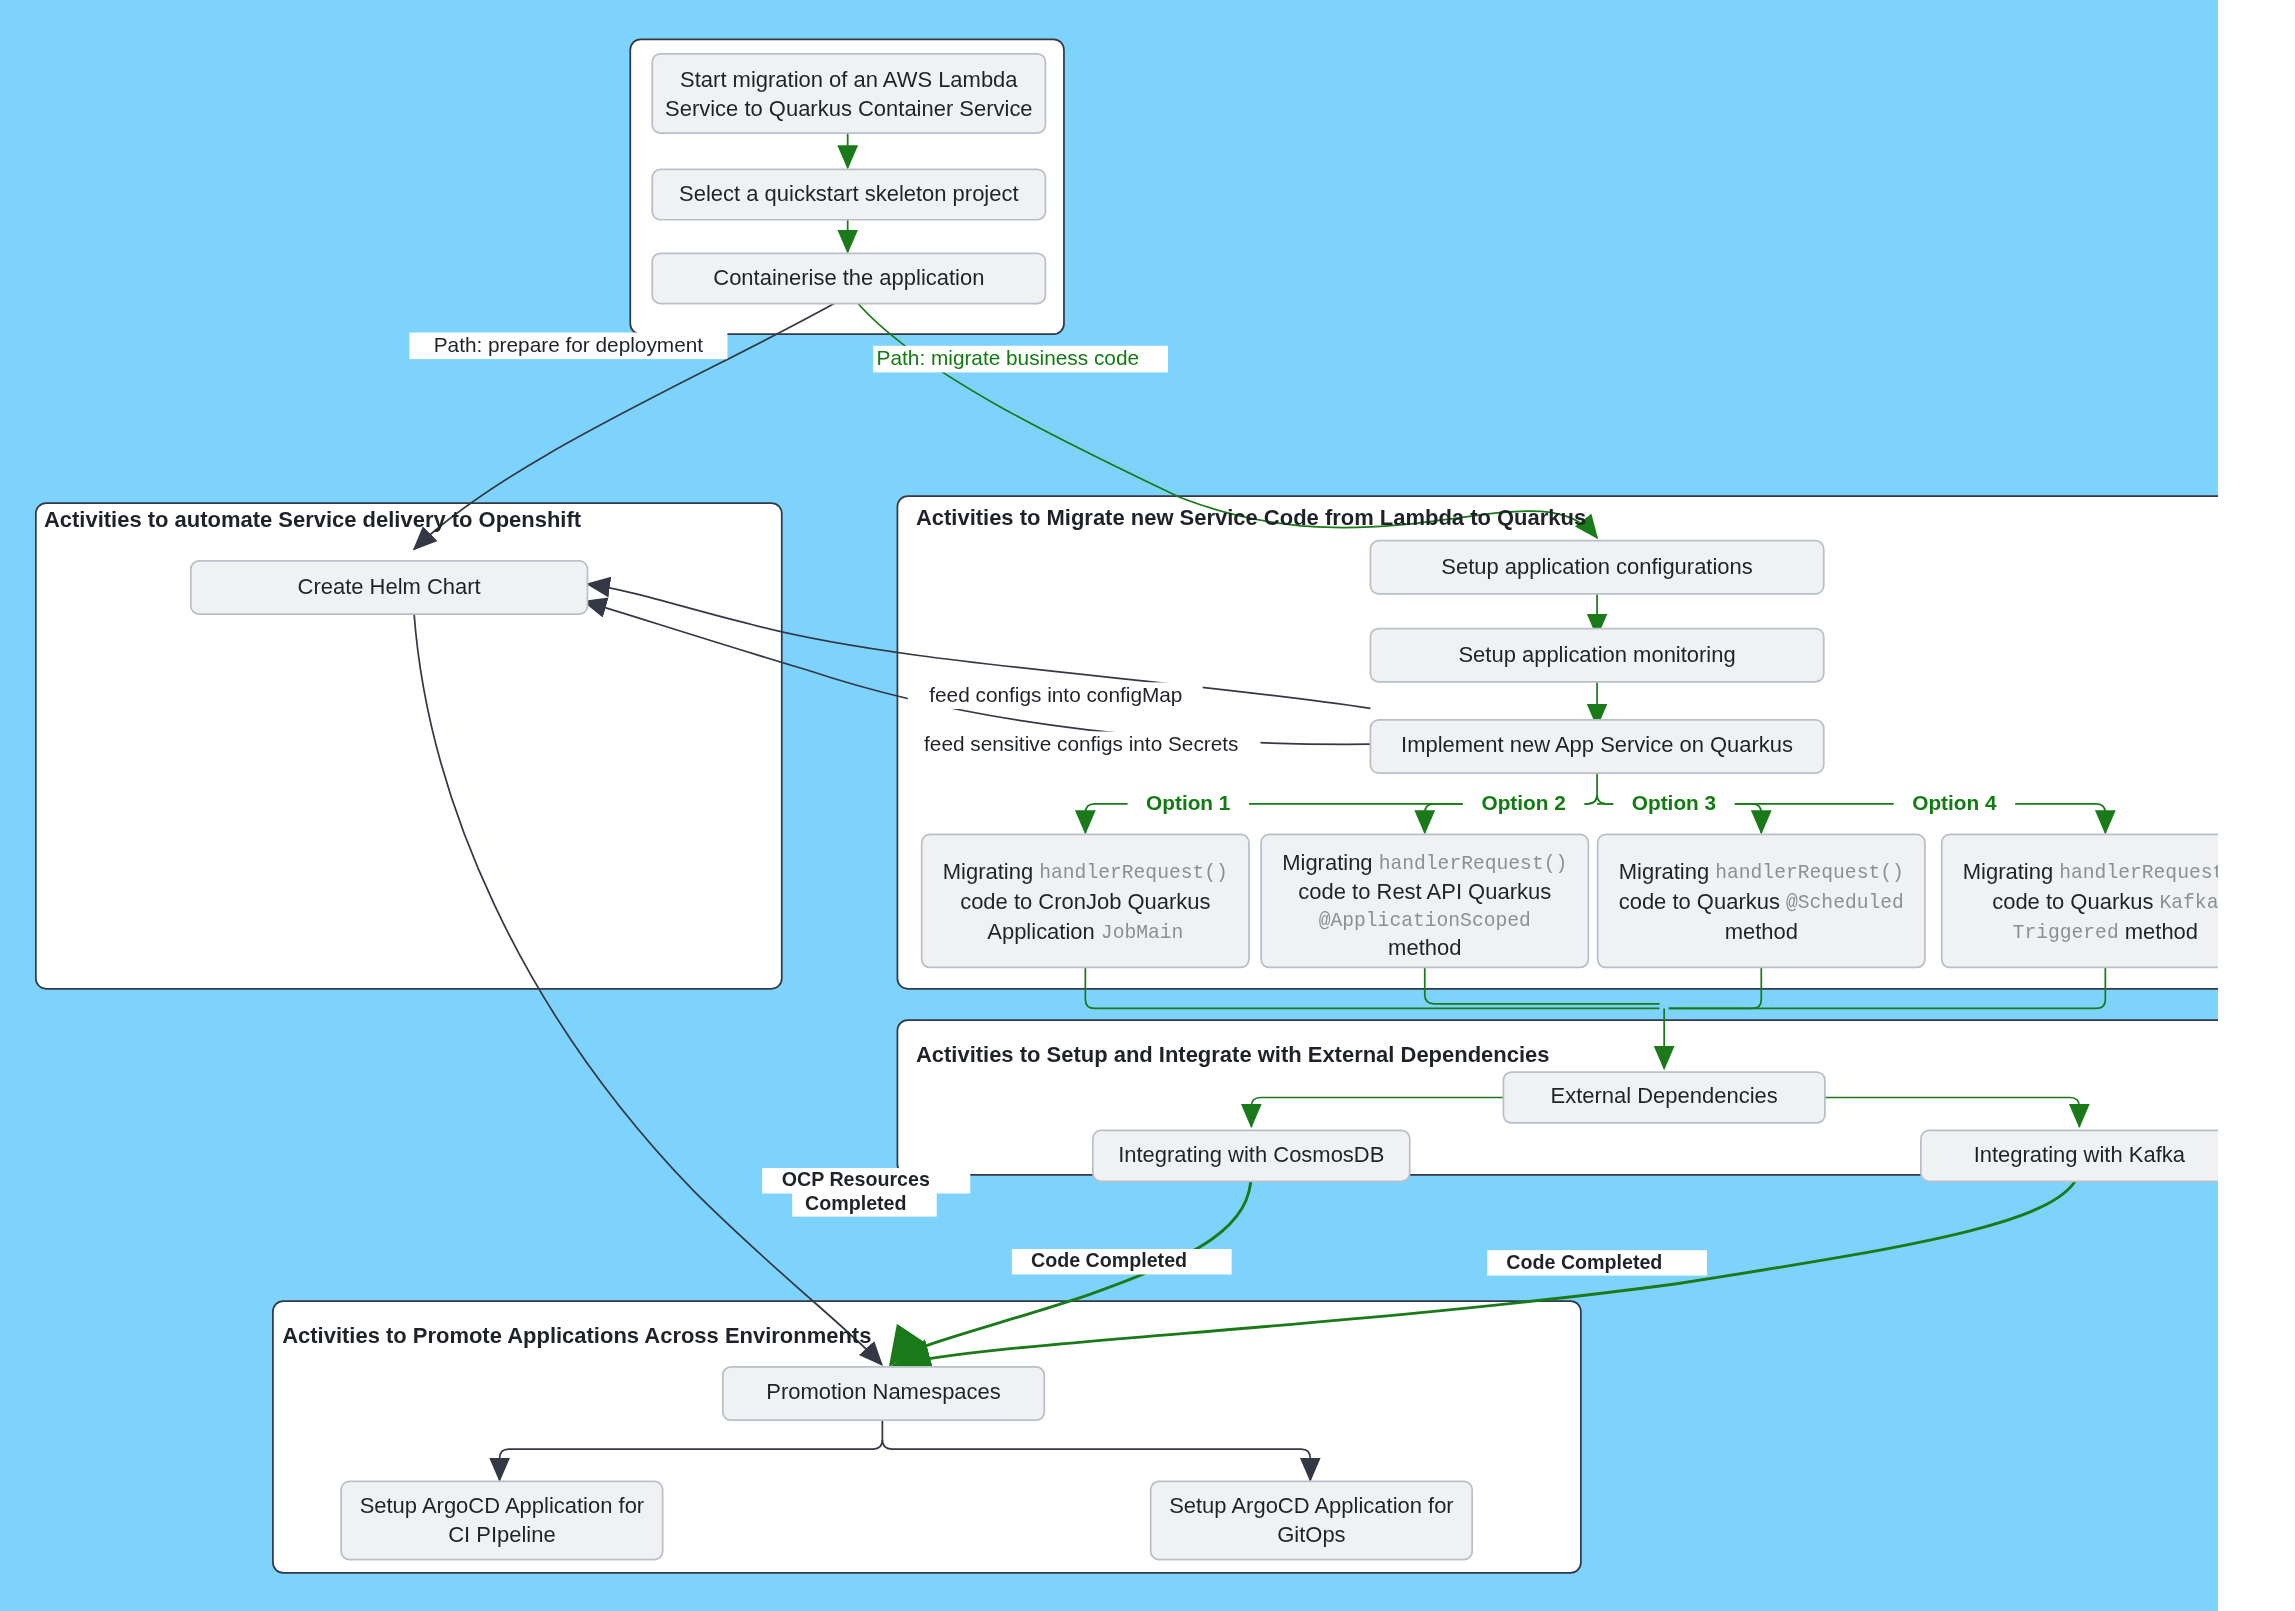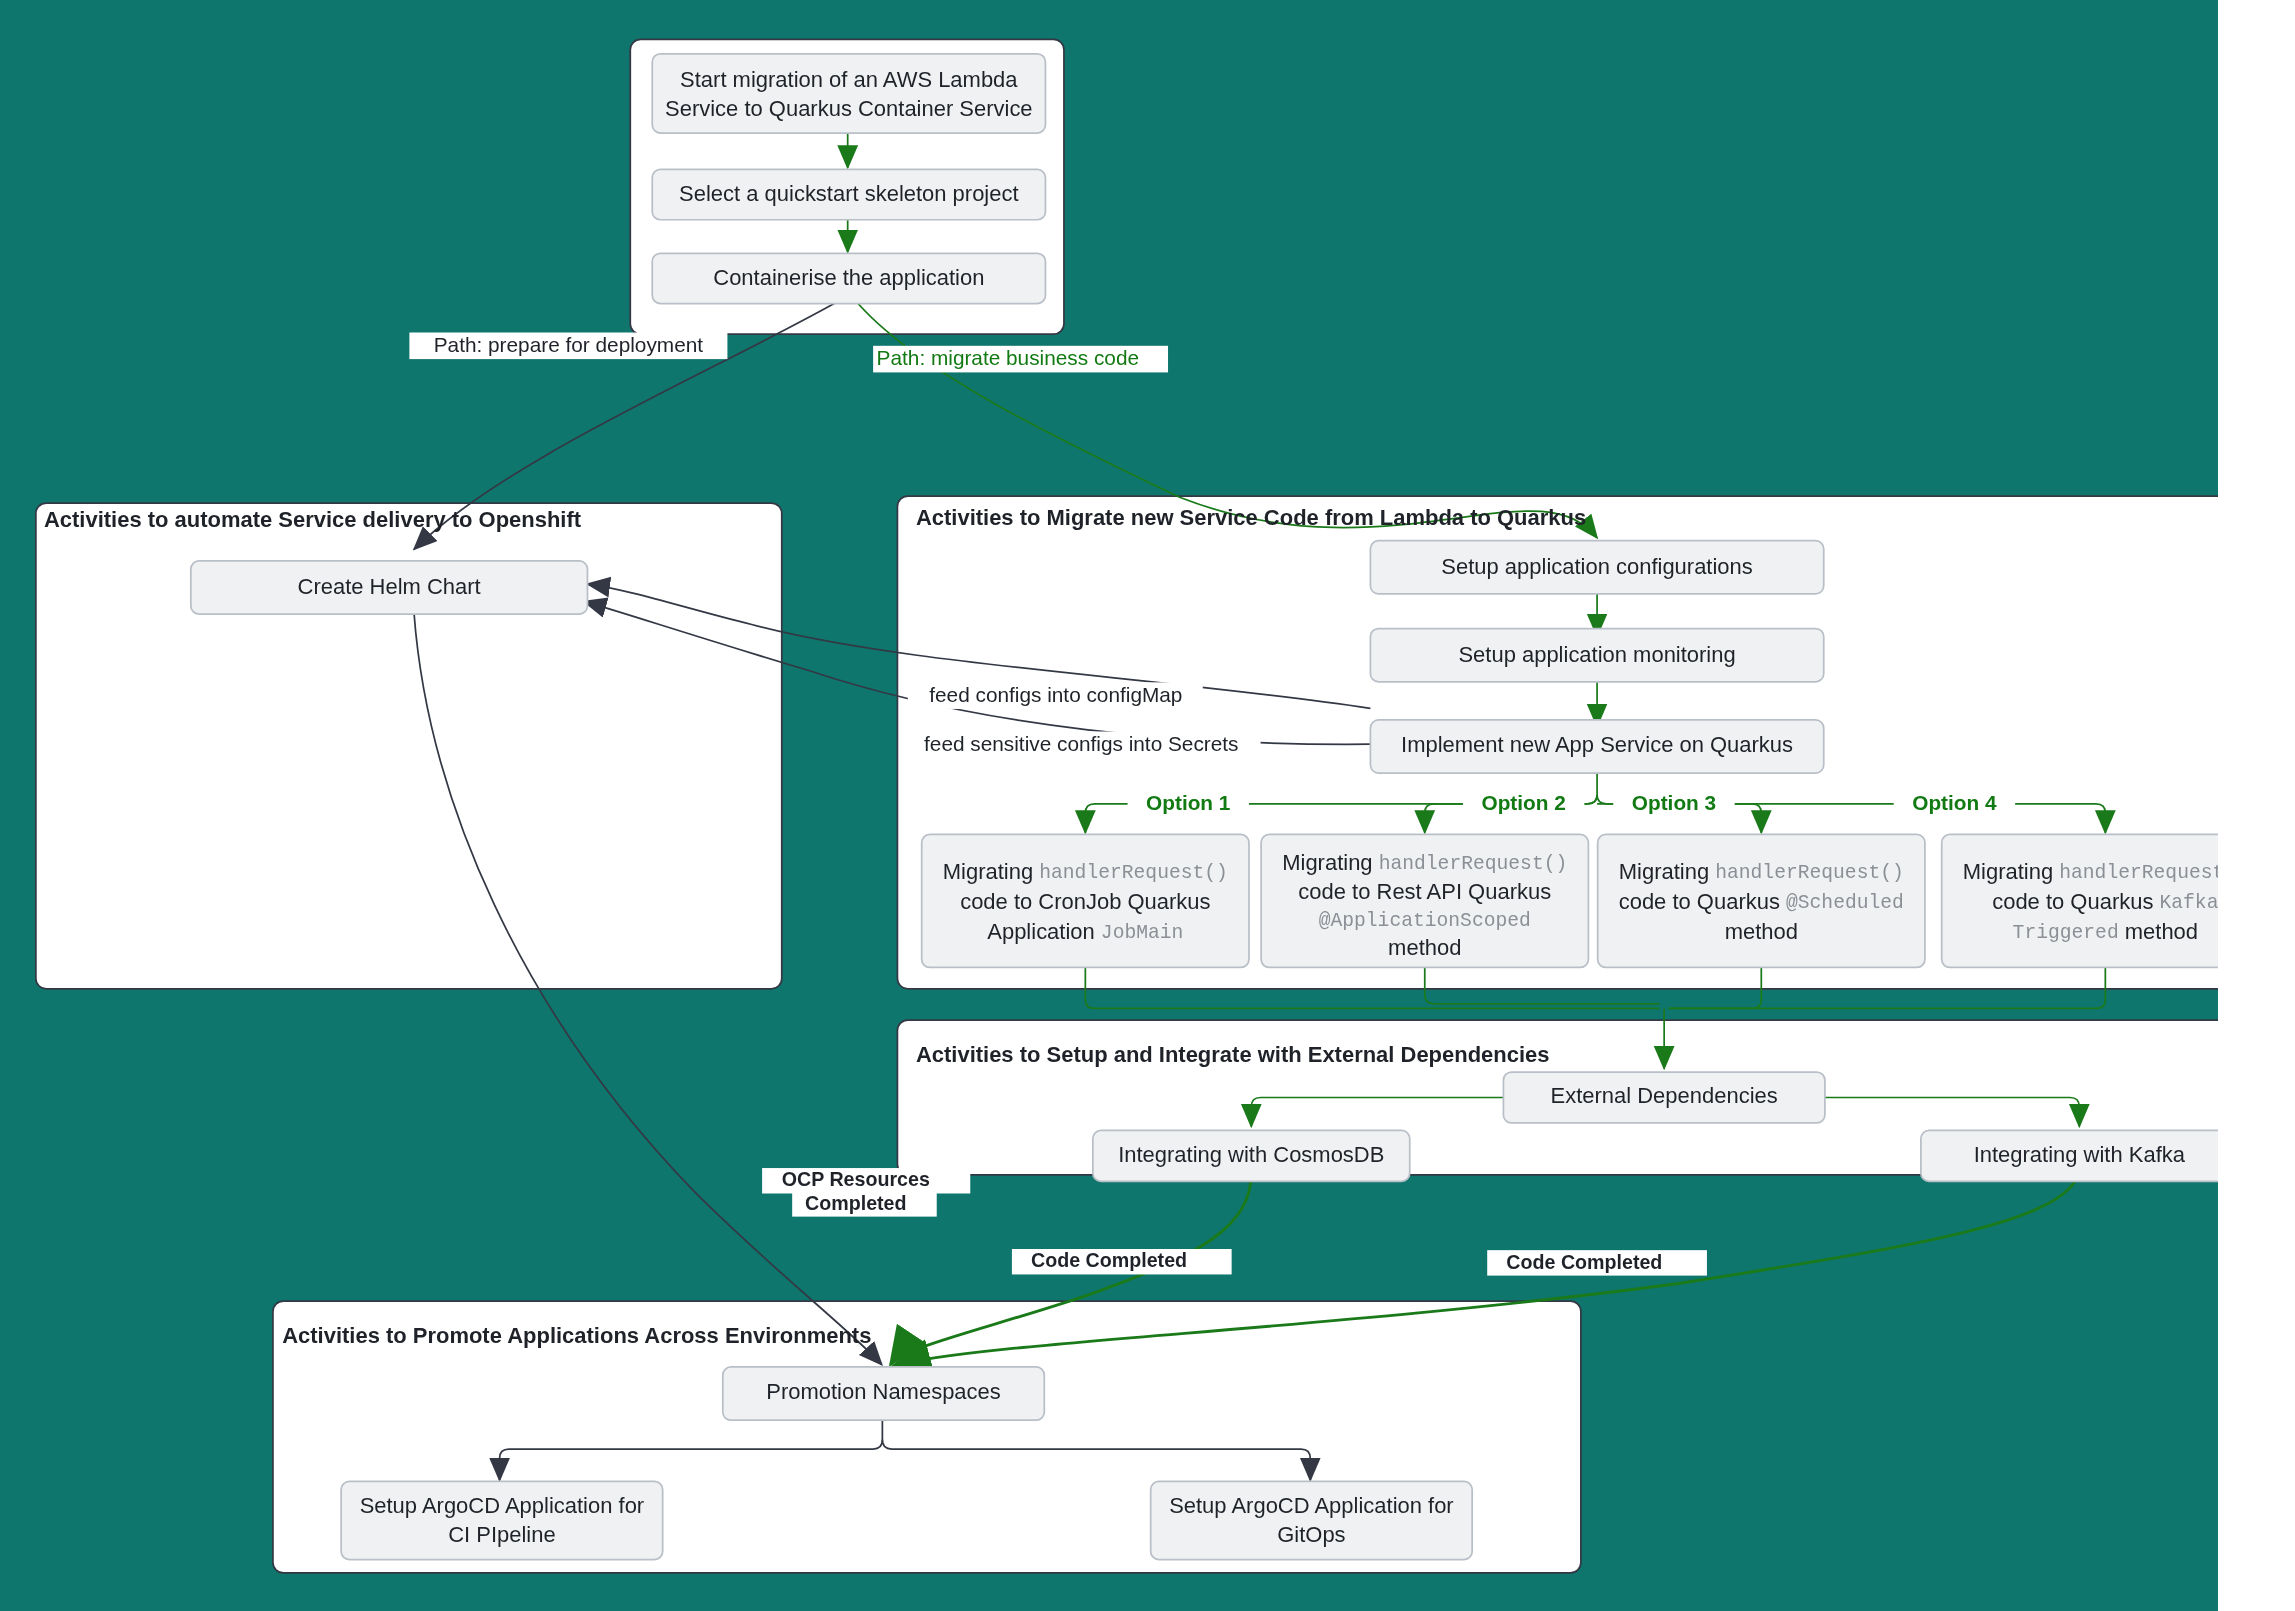--- a/index.html
+++ b/index.html
@@ -4,21 +4,21 @@
 <style>
   html, body {
     margin: 0;
     padding: 0;
     background: #ffffff;
   }
   #canvas {
     position: relative;
     width: 2218px;
     height: 1611px;
-    background: #0f766e;
+    background: #7dd3fc;
     font-family: "Liberation Sans", sans-serif;
     overflow: hidden;
   }
   svg.layer {
     position: absolute;
     top: 0; left: 0;
     width: 2295px;
     height: 1611px;
   }
   .cluster-rect {

